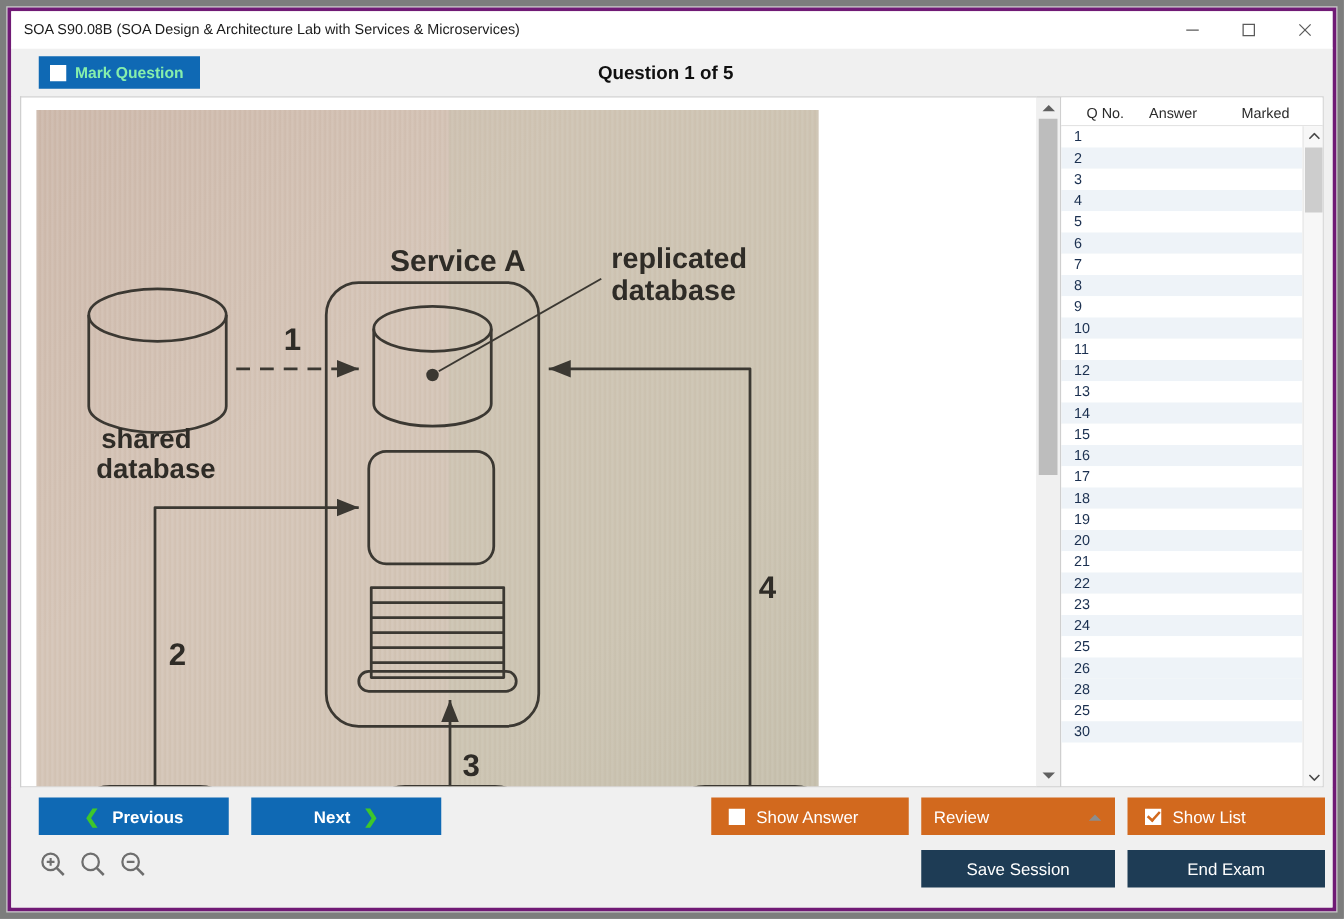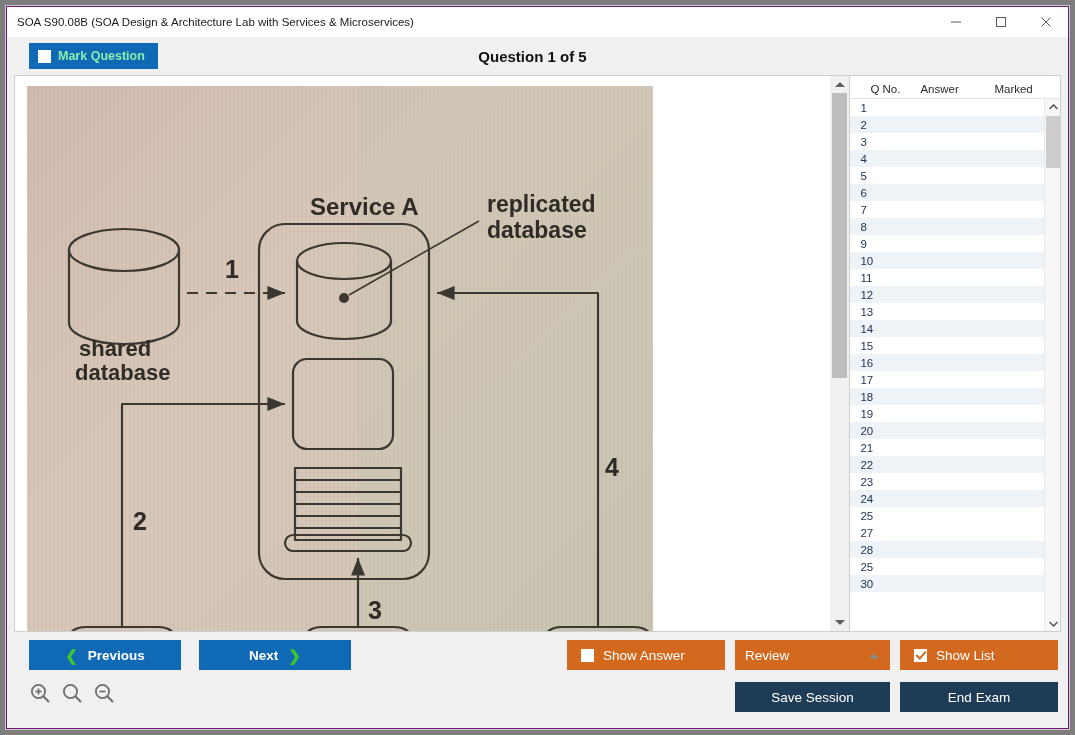--- a/index.html
+++ b/index.html
@@ -8,21 +8,21 @@
     width: 1075px; height: 735px;
     background: #7d7d7d;
     font-family: "Liberation Sans", sans-serif;
     overflow: hidden;
   }
   .app-window {
     position: absolute;
     left: 6px; top: 6px;
     width: 1063px; height: 723px;
     background: #f0f0f0;
-    border: 1px solid #701a75;
+    border: 3px solid #701a75;
     box-shadow: 0 0 0 1px #c9c9c9;
     display: flex;
     flex-direction: column;
   }
   
   .titlebar {
     height: 30px;
     background: #ffffff;
     display: flex;
     align-items: center;
@@ -520,22 +520,22 @@
             <div class="row even">
               <div class="cell-q">24</div>
               <div class="cell-a"></div>
               <div class="cell-m"></div>
             </div>
             <div class="row odd">
               <div class="cell-q">25</div>
               <div class="cell-a"></div>
               <div class="cell-m"></div>
             </div>
-            <div class="row odd">
-              <div class="cell-q">27</div>
+            <div class="row even">
+              <div class="cell-q">26</div>
               <div class="cell-a"></div>
               <div class="cell-m"></div>
             </div>
             <div class="row even">
               <div class="cell-q">28</div>
               <div class="cell-a"></div>
               <div class="cell-m"></div>
             </div>
             <div class="row odd">
               <div class="cell-q">25</div>

